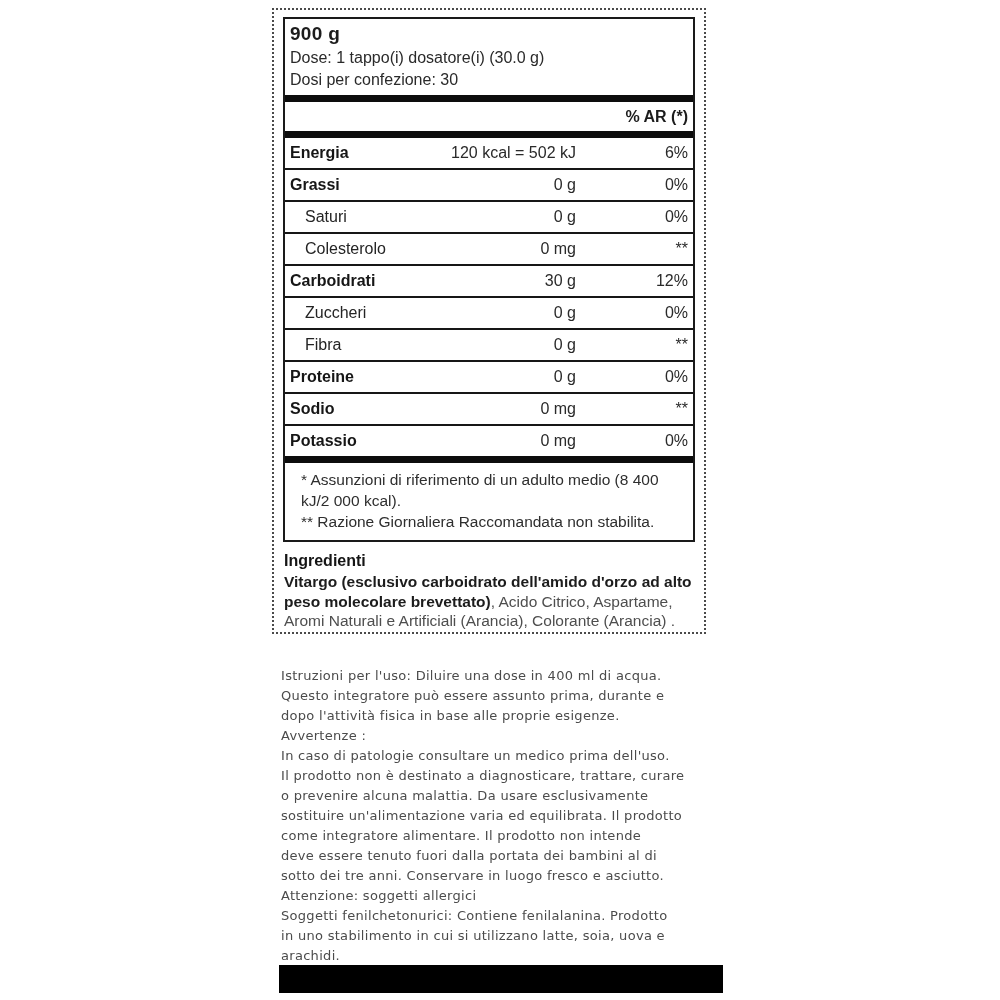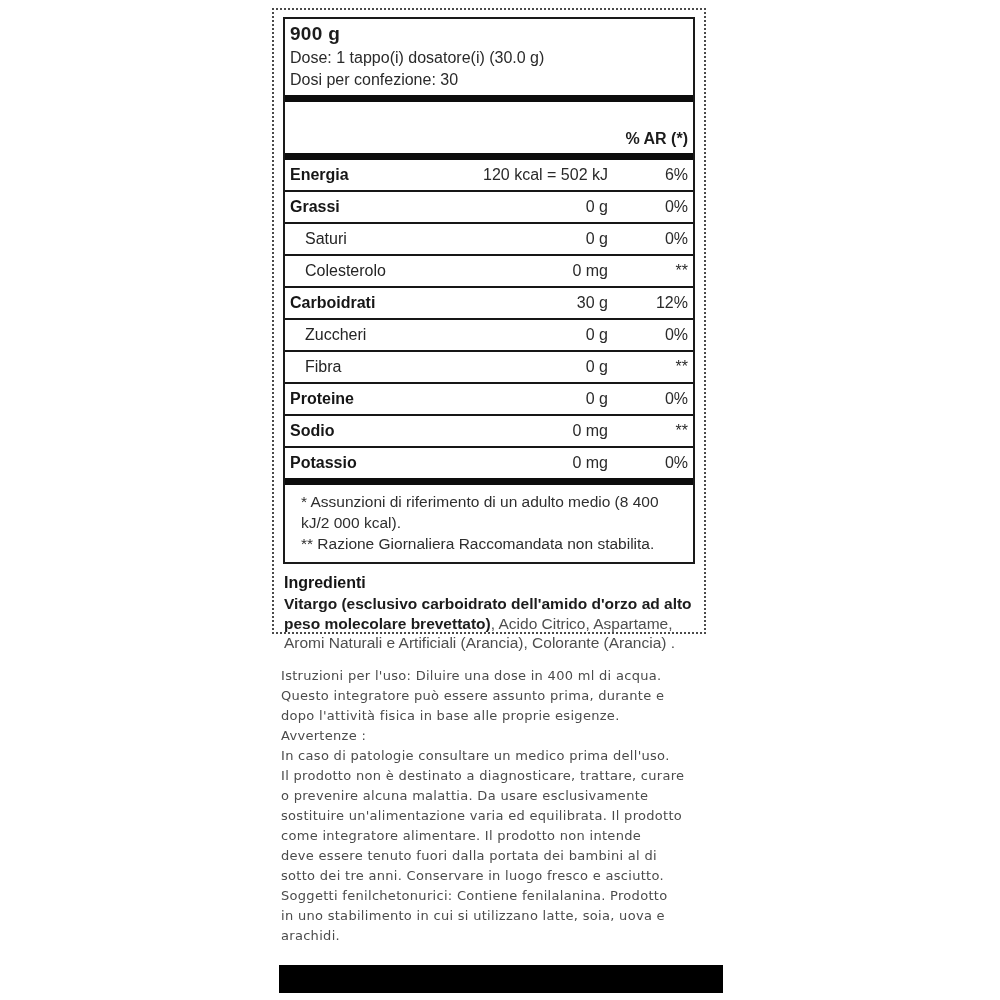--- a/index.html
+++ b/index.html
@@ -23,26 +23,27 @@
     box-sizing: border-box;
     border: 2px solid #1a1a1a;
     width: 100%;
   }
   .facts-header { padding: 2px 5px 4px 5px; }
   .weight { font-size: 19px; font-weight: bold; line-height: 26px; letter-spacing: 0.3px; }
   .dose-line { font-size: 16px; line-height: 22px; color: #2a2a2a; }
   .bar { height: 7px; background: #0d0d0d; }
   .ar-row {
     text-align: right; font-weight: bold;
-    font-size: 16px; padding: 5px 5px 4px 5px; line-height: 20px; margin-top: 22px;
+    font-size: 16px; padding: 5px 5px 4px 5px; line-height: 20px;
   }
   .nrow {
     display: flex; align-items: center;
     padding: 5px 5px; font-size: 16px; line-height: 20px;
     border-bottom: 2px solid #161616;
+    gap: 32px;
   }
   .nrow:last-child { border-bottom: none; }
   .nrow .name { flex: 1; color: #242424; }
   .nrow.bold .name { font-weight: bold; color: #161616; }
   .nrow.indent .name { padding-left: 15px; }
   .nrow .value { text-align: right; color: #2a2a2a; }
   .nrow .pct { width: 80px; text-align: right; color: #2a2a2a; }
   .footnotes {
     padding: 6px 6px 8px 16px;
     font-size: 15.5px; line-height: 21px; color: #2e2e2e;
@@ -152,18 +153,19 @@
     <div>Questo integratore può essere assunto prima, durante e</div>
     <div>dopo l'attività fisica in base alle proprie esigenze.</div>
     <div>Avvertenze :</div>
     <div>In caso di patologie consultare un medico prima dell'uso.</div>
     <div>Il prodotto non è destinato a diagnosticare, trattare, curare</div>
     <div>o prevenire alcuna malattia. Da usare esclusivamente</div>
     <div>sostituire un'alimentazione varia ed equilibrata. Il prodotto</div>
     <div>come integratore alimentare. Il prodotto non intende</div>
     <div>deve essere tenuto fuori dalla portata dei bambini al di</div>
     <div>sotto dei tre anni. Conservare in luogo fresco e asciutto.</div>
+    <div>Attenzione: soggetti allergici</div>
     <div>Soggetti fenilchetonurici: Contiene fenilalanina. Prodotto</div>
     <div>in uno stabilimento in cui si utilizzano latte, soia, uova e</div>
     <div>arachidi.</div>
   </div>
 
 <div class="bottom-bar"></div>
 
 </body></html>

